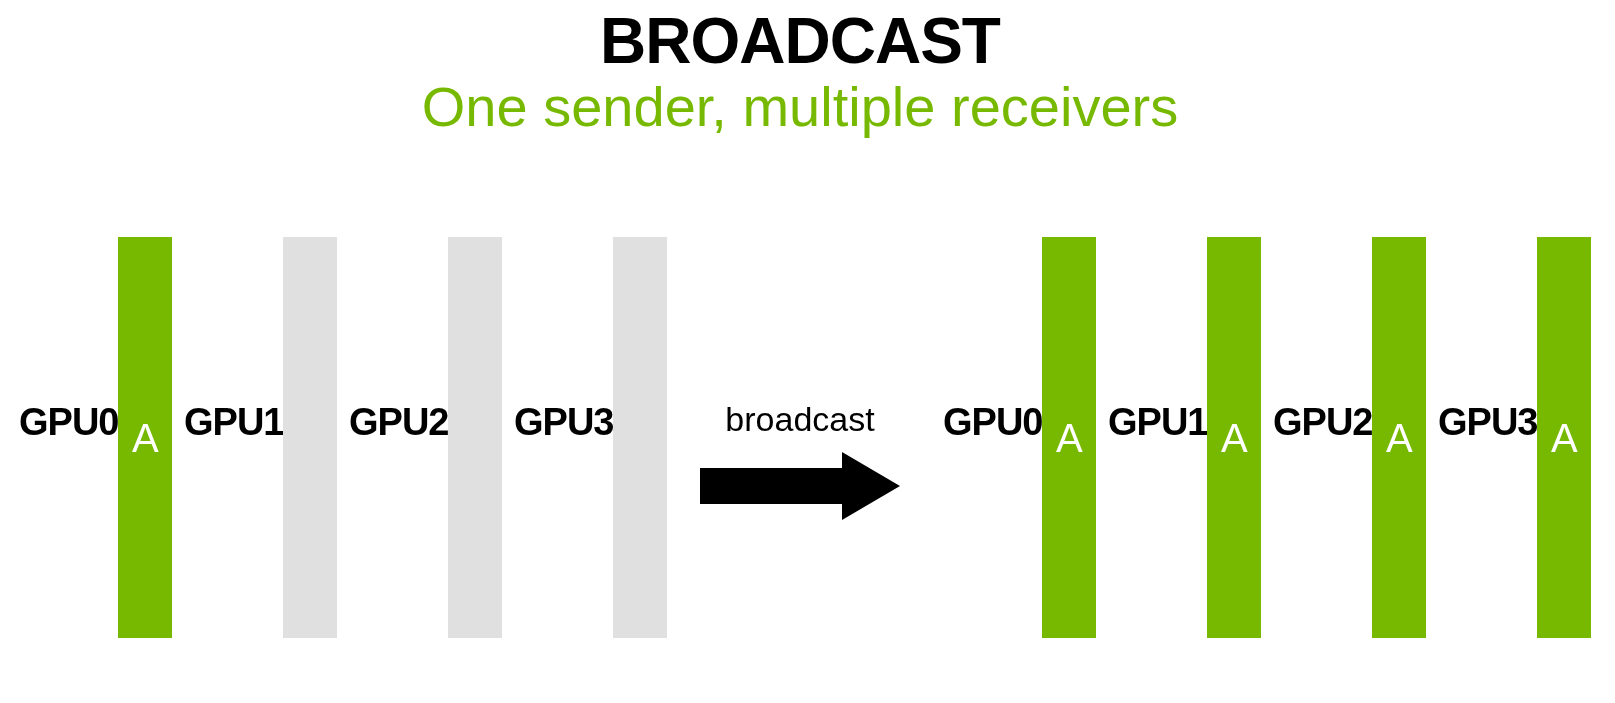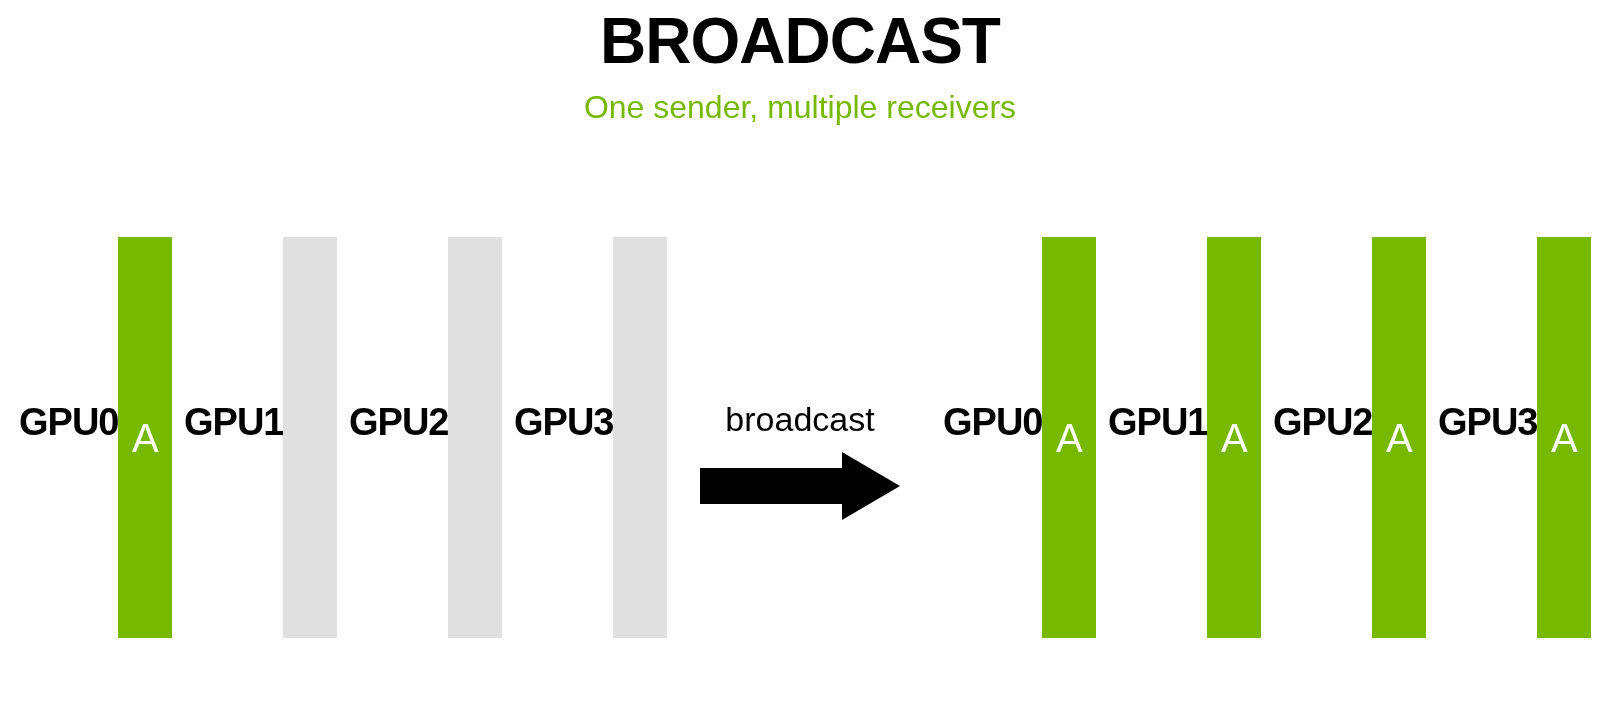--- a/index.html
+++ b/index.html
@@ -9,21 +9,21 @@
   body{background:#ffffff;font-family:"Liberation Sans",sans-serif;}
   .canvas{
     position:relative;width:1615px;height:703px;background:#ffffff;overflow:hidden;
   }
   .header{position:absolute;left:0;top:0;width:1600px;text-align:center;}
   .title{
     margin-top:6px;font-size:64px;line-height:70px;font-weight:700;
     letter-spacing:-1px;color:var(--black);
   }
   .subtitle{
-    margin-top:6px;font-size:32px;line-height:50px;font-weight:400;
+    margin-top:6px;font-size:56px;line-height:50px;font-weight:400;
     color:var(--green);
   }
   .group{
     position:absolute;top:206px;display:flex;gap:12px;
   }
   .group.before{left:19px;}
   .group.after{left:943px;}
   .gpu-col{width:153px;display:flex;flex-direction:row;align-items:center;}
   .gpu-label{
     font-size:38px;line-height:44px;font-weight:700;color:var(--black);

